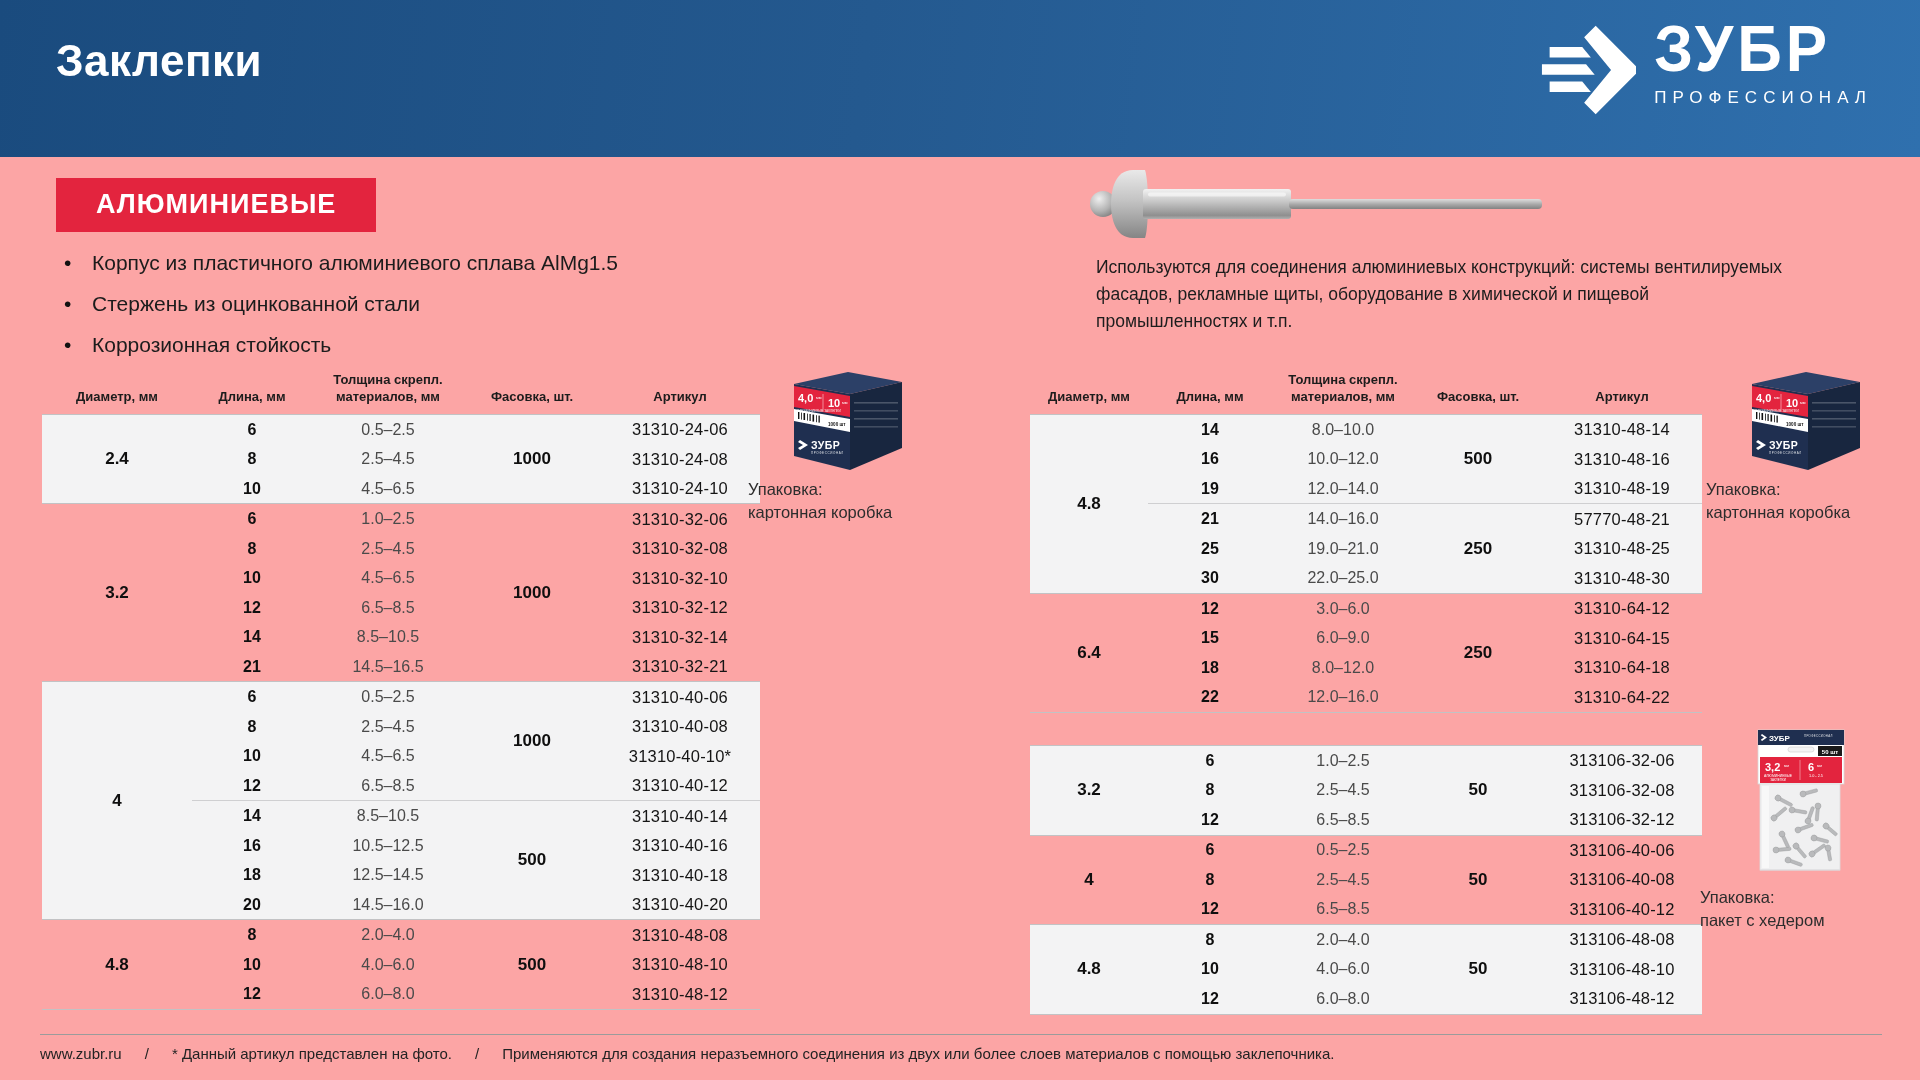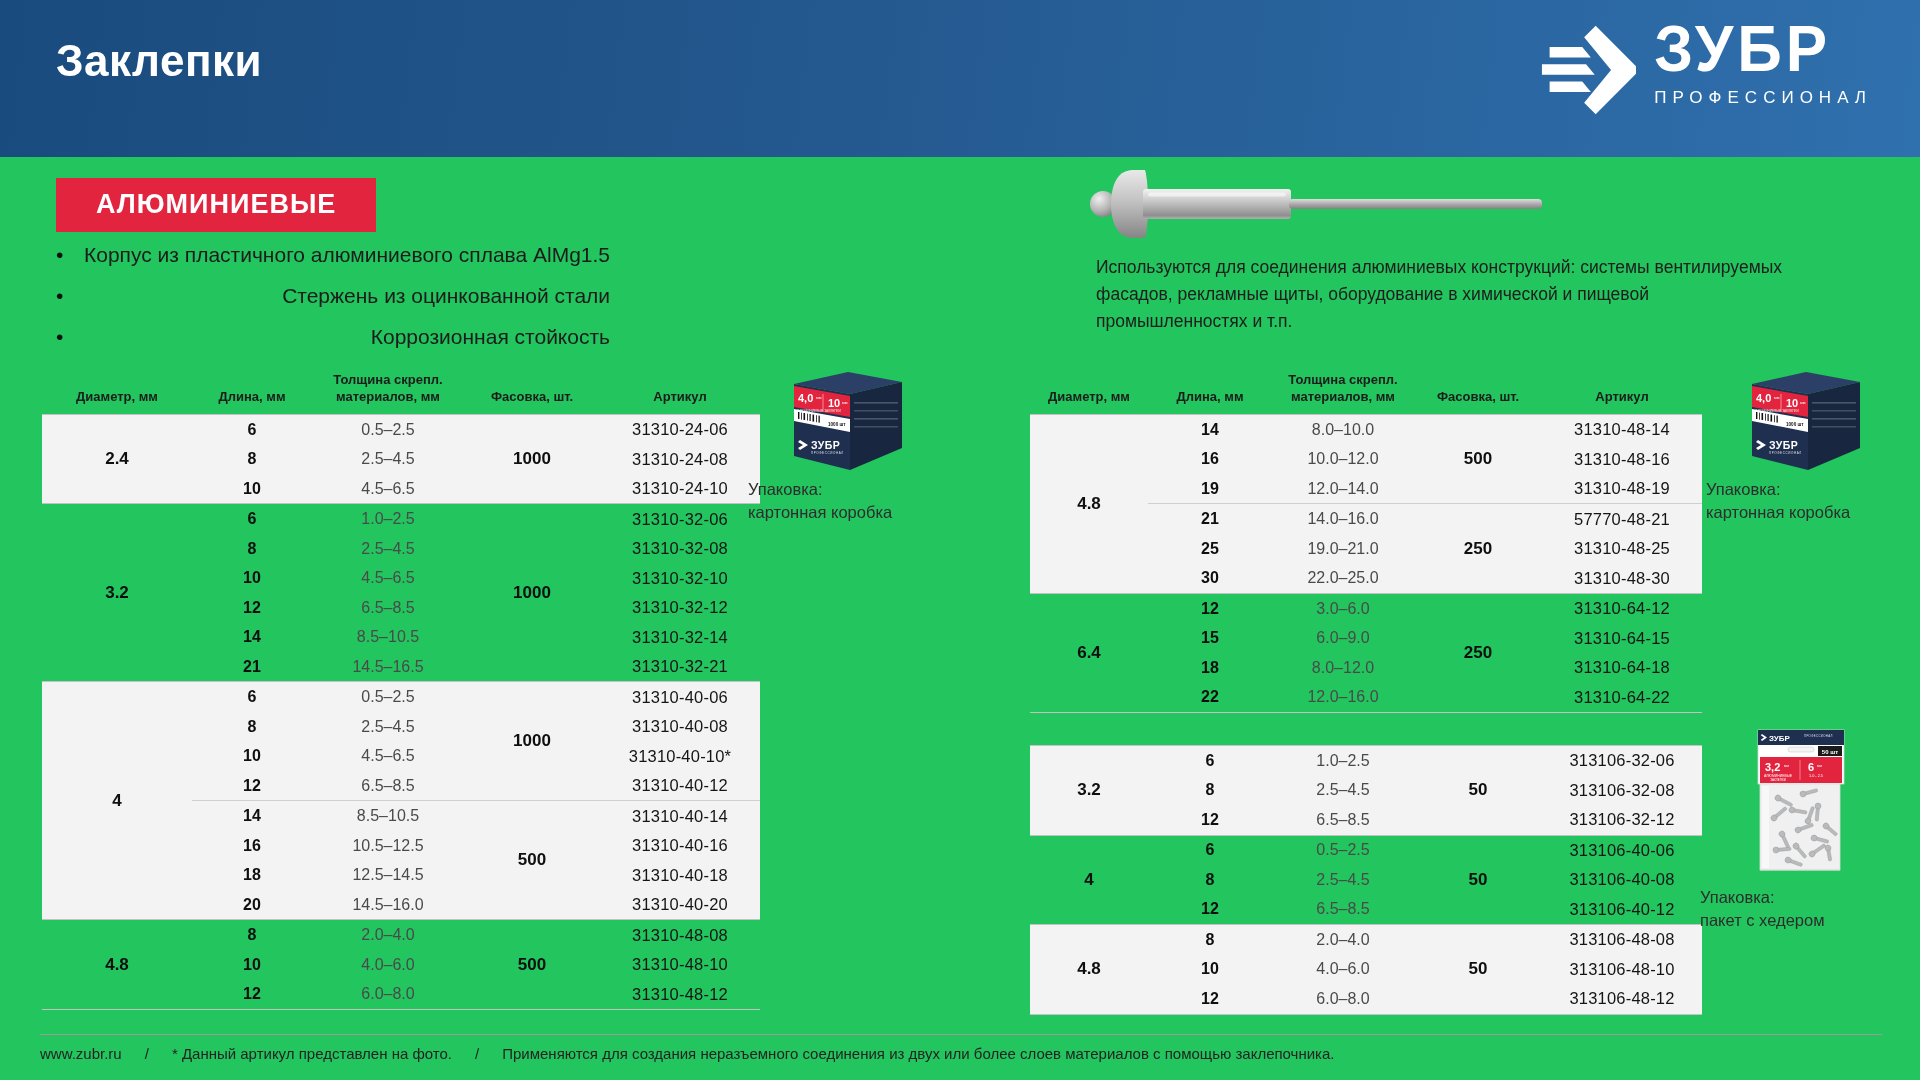--- a/index.html
+++ b/index.html
@@ -1,33 +1,33 @@
 <!DOCTYPE html>
 <html style="--blue1: #1a4b7e; --blue2: #2f70ae; --accent: #e3243e; --navy: #1f2f50; --shade: #f3f3f4;"><head>
 <meta charset="utf-8">
 <style>
   html,body { margin:0; padding:0; background:#888; }
-  .canvas { position:relative; width:1920px; height:1080px; background:#22c55e;
+  .canvas { position:relative; width:1920px; height:1080px; background:#fca5a5;
             font-family:"Liberation Sans", sans-serif; overflow:hidden; margin:0 auto; }
 
   
   .band { position:absolute; left:0; top:0; width:1920px; height:157px;
           background:linear-gradient(97deg, var(--blue1) 0%, #24598f 45%, var(--blue2) 100%); }
   .page-title { position:absolute; left:56px; top:36px; margin:0; font-size:44px;
                 font-weight:bold; color:#fff; letter-spacing:.5px; }
   .logo { position:absolute; right:48px; top:18px; display:flex; align-items:flex-start; gap:18px; }
   .logo-icon { width:96px; height:96px; margin-top:4px; }
   .logo-name { font-size:62px; font-weight:bold; color:#fff; letter-spacing:4px;
                line-height:1; transform:scaleY(1.05); }
   .logo-tag  { font-size:17px; color:#fff; letter-spacing:6px; text-align:right; margin-top:8px; }
 
   
   .badge { position:absolute; left:56px; top:178px; background:var(--accent); color:#fff;
            font-size:27px; font-weight:bold; padding:11px 40px 12px; letter-spacing:1px; }
-  .features { position:absolute; left:84px; top:243px; margin:0; padding:0; list-style:none;text-align:right; }
+  .features { position:absolute; left:84px; top:243px; margin:8px; padding:0; list-style:none; }
   .features li { position:relative; font-size:21px; color:#1c1c1c; margin-bottom:17px; white-space:nowrap; }
   .features li::before { content:"\2022"; position:absolute; left:-28px; top:0; font-size:21px; color:#111; }
 
   .rivet { position:absolute; left:1086px; top:156px; width:470px; height:96px; }
   .usage { position:absolute; left:1088px; top:246px; width:706px; margin:8px;
            font-size:17.5px; line-height:1.55; color:#1d1d1d; }
 
   
   .spec { position:absolute; border-collapse:collapse; table-layout:fixed;
           border-bottom:1px solid #c2c2c4; }

